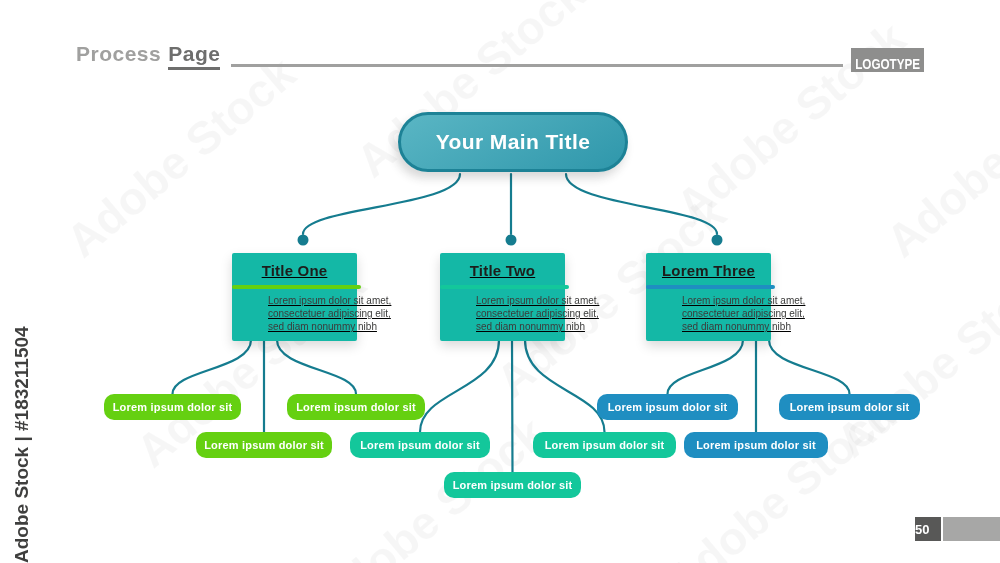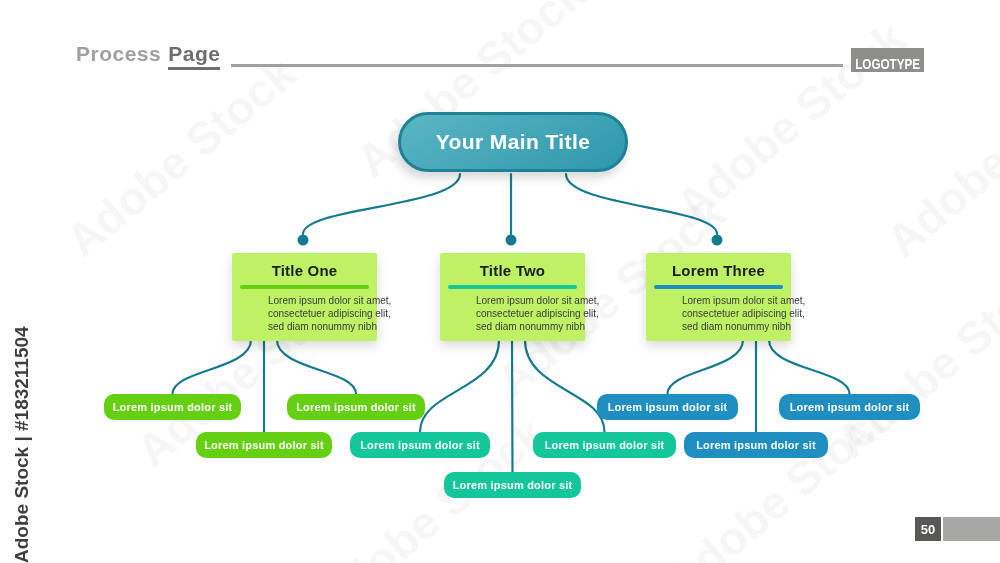--- a/index.html
+++ b/index.html
@@ -16,33 +16,33 @@
     color:#fff; display:flex; align-items:flex-end; justify-content:center; font-weight:700; font-size:15px; }
   .logotype span { display:inline-block; transform:scaleX(.78); letter-spacing:0; }
   
   .main-pill { position:absolute; left:398px; top:112px; width:230px; height:60px; box-sizing:border-box;
     border-radius:31px; border:3px solid #1d8296;
     background:linear-gradient(150deg,#5ab6c4 0%,#3fa6b7 55%,#2f97ab 100%);
     box-shadow:-3px 6px 10px rgba(40,40,40,.18);
     display:flex; align-items:center; justify-content:center;
     color:#fff; font-weight:700; font-size:21px; letter-spacing:.4px; }
   
-  .card { position:absolute; top:253px; width:145px; height:88px; background:#bef264; border-radius:2px;
-    box-shadow:0 5px 12px rgba(0,0,0,.15); text-align:center; }
+  .card { position:absolute; top:253px; width:125px; height:88px; background:#14b8a6; border-radius:2px;
+    box-shadow:0 5px 12px rgba(0,0,0,.15); text-align:center;text-decoration:underline; }
   .card-title { margin-top:9px; font-size:15px; font-weight:700; color:#1d1d1b; letter-spacing:.2px; }
   .accent-bar { width:129px; height:4px; border-radius:2px; margin:6px auto 5px; background:#ccc; }
   .card-body { font-size:10px; line-height:13px; color:#3c3c3b; white-space:nowrap;padding-left:36px; }
   
   .leaf { position:absolute; height:26px; border-radius:10px; color:#fff; font-size:11px; font-weight:700;
     display:flex; align-items:center; justify-content:center; letter-spacing:.2px; white-space:nowrap; }
   
   .connectors { position:absolute; left:0; top:0; width:1000px; height:563px; pointer-events:none; }
   
   .badge-50 { position:absolute; left:915px; top:517px; width:26px; height:24px; background:#585857;
-    color:#fff; font-size:13px; font-weight:700; display:flex; align-items:center; justify-content:center; }
+    color:#fff; font-size:13px; font-weight:700; display:flex; align-items:center; justify-content:flex-start; }
   .gray-bar { position:absolute; left:943px; top:517px; width:57px; height:24px; background:#a7a7a6; }
   .wm-left { position:absolute; left:-94px; top:436px; width:232px; height:22px; transform:rotate(-90deg);
     font-size:19px; font-weight:700; color:#3f3f3e; text-align:center; white-space:nowrap; }
   .wm-diag { position:absolute; font-size:46px; font-weight:700; color:#6a6a6a; opacity:.05;
     transform:rotate(-40deg); white-space:nowrap; pointer-events:none; }
 </style>
 </head>
 <body>
 
 <div class="canvas">

